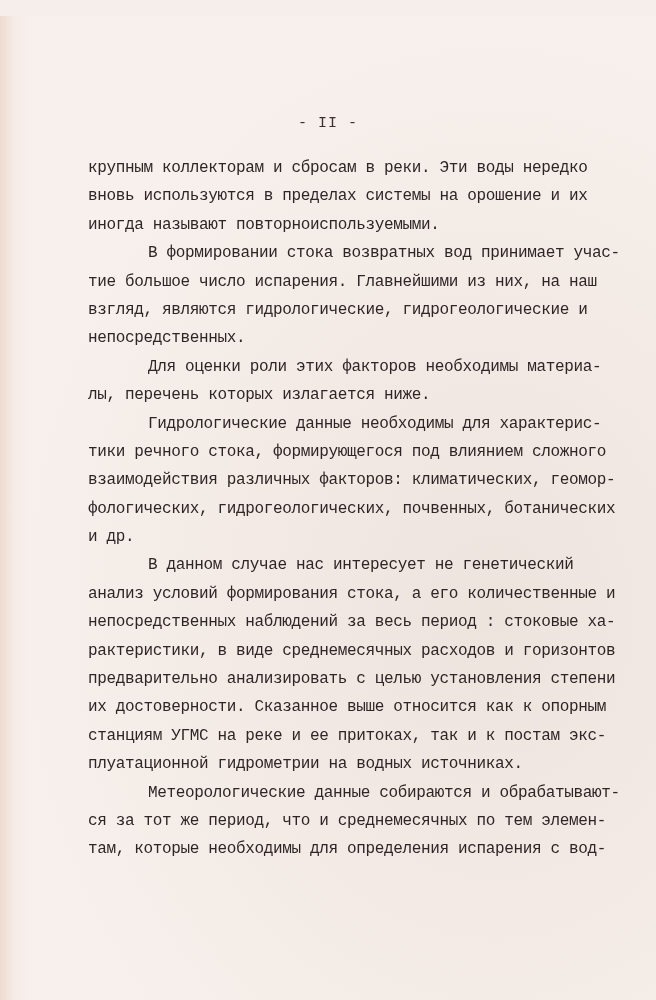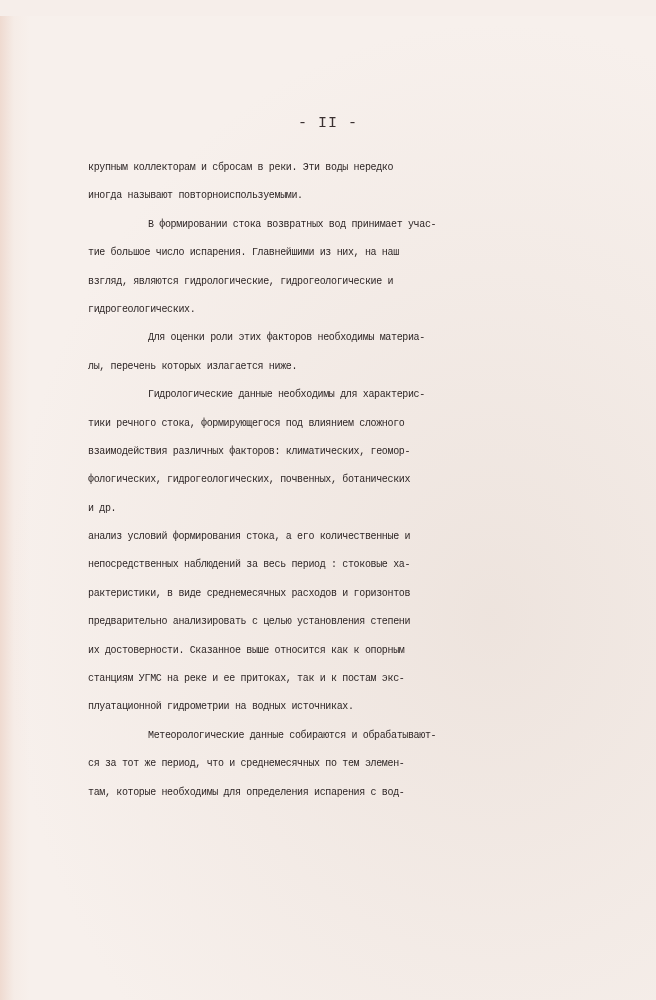--- a/index.html
+++ b/index.html
@@ -17,45 +17,47 @@
     padding-left: 48px;
   }
   .page-number {
     position: absolute; top: 99px; left: 0; width: 656px; text-align: center;
     font-family: "Liberation Mono", "DejaVu Sans Mono", monospace;
     font-size: 15px; color: #3a3030; letter-spacing: 1px;
   }
   .body-text {
     position: absolute; left: 88px; top: 138px; width: 500px;
     font-family: "Liberation Mono", "DejaVu Sans Mono", monospace;
-    font-size: 10px; line-height: 28.4px; color: #2e2626;
+    font-size: 16px; line-height: 28.4px; color: #2e2626;
     letter-spacing: -0.35px;
   }
   .line { white-space: pre; height: 28.4px; }
   .indent { padding-left: 60px; }
 </style>
 </head>
 <body>
 
 <div class="page">
   <div class="page-number">- II -</div>
   <div class="body-text" id="body-text">
     <div class="line">крупным коллекторам и сбросам в реки. Эти воды нередко</div>
+    <div class="line">вновь используются в пределах системы на орошение и их</div>
     <div class="line">иногда называют повторноиспользуемыми.</div>
     <div class="line indent">В формировании стока возвратных вод принимает учас-</div>
     <div class="line">тие большое число испарения. Главнейшими из них, на наш</div>
     <div class="line">взгляд, являются гидрологические, гидрогеологические и</div>
-    <div class="line">гидрогеологических.</div>
+    <div class="line">непосредственных.</div>
     <div class="line indent">Для оценки роли этих факторов необходимы материа-</div>
     <div class="line">лы, перечень которых излагается ниже.</div>
     <div class="line indent">Гидрологические данные необходимы для характерис-</div>
     <div class="line">тики речного стока, формирующегося под влиянием сложного</div>
     <div class="line">взаимодействия различных факторов: климатических, геомор-</div>
     <div class="line">фологических, гидрогеологических, почвенных, ботанических</div>
     <div class="line">и др.</div>
+    <div class="line indent">В данном случае нас интересует не генетический</div>
     <div class="line">анализ условий формирования стока, а его количественные и</div>
     <div class="line">непосредственных наблюдений за весь период : стоковые ха-</div>
     <div class="line">рактеристики, в виде среднемесячных расходов и горизонтов</div>
     <div class="line">предварительно анализировать с целью установления степени</div>
     <div class="line">их достоверности. Сказанное выше относится как к опорным</div>
     <div class="line">станциям УГМС на реке и ее притоках, так и к постам экс-</div>
     <div class="line">плуатационной гидрометрии на водных источниках.</div>
     <div class="line indent">Метеорологические данные собираются и обрабатывают-</div>
     <div class="line">ся за тот же период, что и среднемесячных по тем элемен-</div>
     <div class="line">там, которые необходимы для определения испарения с вод-</div>

